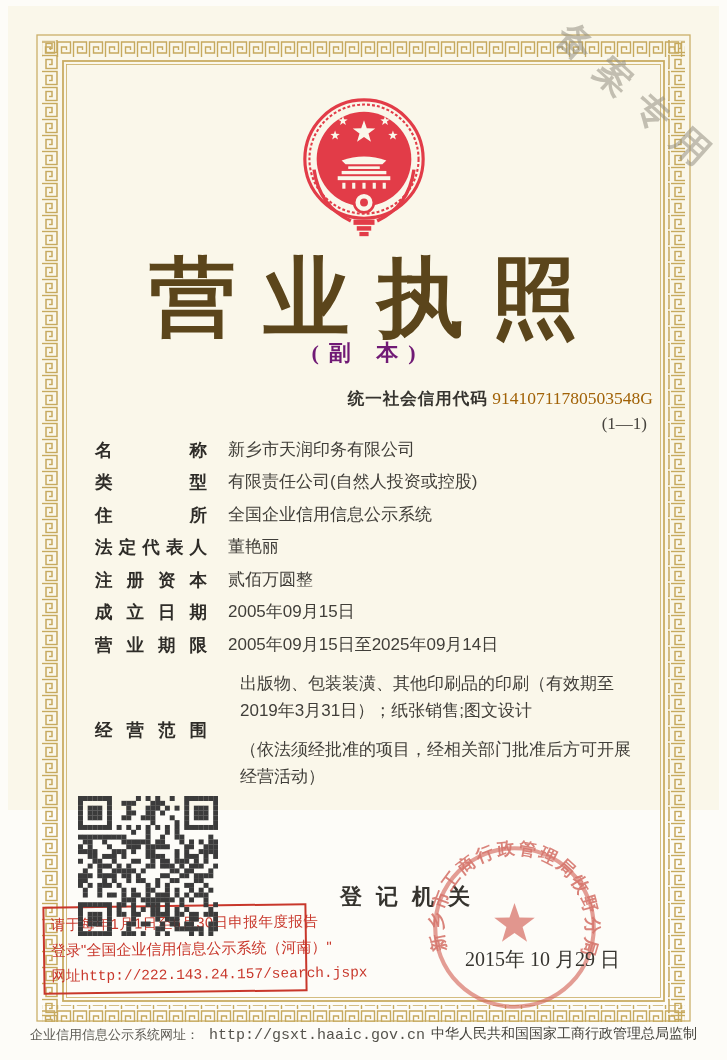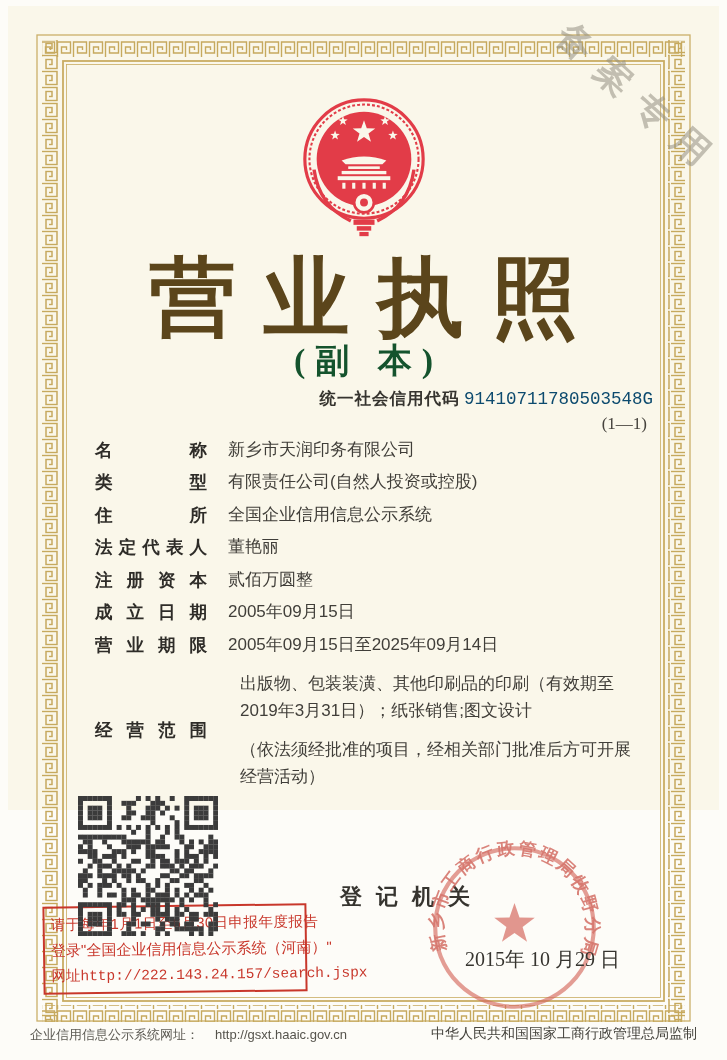--- a/index.html
+++ b/index.html
@@ -11,27 +11,27 @@
   
   #watermark{position:absolute;left:578px;top:12px;font-size:36px;letter-spacing:16px;
              color:rgba(148,143,130,.55);transform:rotate(42deg);transform-origin:left top;
              font-weight:700;white-space:nowrap;z-index:5;}
   
   #emblem{left:290px;top:90px;width:132px;height:142px;}
   
   #title{left:0;right:0;top:234px;text-align:center;font-size:86px;font-weight:700;
          color:#5b451b;letter-spacing:28px;text-indent:28px;white-space:nowrap;
          font-family:"Liberation Serif","DejaVu Serif",serif;}
-  #subtitle{left:0;right:0;top:332px;text-align:center;font-size:34px;font-weight:700;
-            color:#14532d;letter-spacing:10px;text-indent:10px;
+  #subtitle{left:0;right:0;top:332px;text-align:center;font-size:22px;font-weight:700;
+            color:#701a75;letter-spacing:10px;text-indent:10px;
             font-family:"Liberation Serif","DejaVu Serif",serif;}
   
   #creditline{right:66px;top:382px;text-align:right;white-space:nowrap;}
   #creditline .lbl{font-size:16.5px;font-weight:700;color:#36342f;letter-spacing:1px;}
-  #creditline .val{font-size:17.5px;color:#0c4a6e;font-family:Liberation Mono, monospace;text-align:right;}
+  #creditline .val{font-size:17.5px;color:#a16207;font-family:Liberation Serif, serif;text-align:right;}
   #copynum{right:72px;top:408px;font-size:17px;color:#45423c;
            font-family:"Liberation Serif","DejaVu Serif",serif;}
   
   .frow{position:absolute;left:87px;width:560px;display:flex;align-items:center;}
   .flabel{display:inline-block;width:112px;min-width:112px;text-align:justify;text-align-last:justify;
           font-size:17.5px;font-weight:700;color:#2e2c28;}
   .fvalue{margin-left:21px;font-size:17px;color:#403e39;width:425px;line-height:27px;}
   .fvalue p{margin:12px;}
   
   #qr{left:70px;top:790px;width:140px;height:140px;z-index:3;}
@@ -44,22 +44,22 @@
   .stamp3{font-size:14.5px;font-family:"Liberation Mono","DejaVu Sans Mono",monospace;}
   
   #authority{left:332px;top:876px;font-size:22px;font-weight:700;color:#36342f;
              letter-spacing:14px;white-space:nowrap;}
   #seal{left:419px;top:834px;width:175px;height:175px;z-index:1;opacity:.85;}
   #regdate{left:457px;top:940px;font-size:20px;color:#36342f;z-index:4;white-space:nowrap;
            font-family:"Liberation Serif","DejaVu Serif",serif;}
   
   #footer-left{left:22px;top:1020px;font-size:13px;color:#5c5a53;white-space:nowrap;
                font-family:"Liberation Serif","DejaVu Serif",serif;}
-  #footer-left .url{font-family:Liberation Sans, sans-serif;font-size:13px;
-                    color:#55534c;margin-left:16px;}
+  #footer-left .url{font-family:Liberation Mono, monospace;font-size:15px;
+                    color:#55534c;margin-left:10px;}
   #footer-right{right:22px;top:1019px;font-size:14px;color:#44423c;white-space:nowrap;
                 font-family:"Liberation Serif","DejaVu Serif",serif;}
 </style>
 </head>
 <body>
 
 <div id="page">
   <div id="doc">
 
     <svg id="frame" width="711" height="1050" viewBox="0 0 711 1050">

